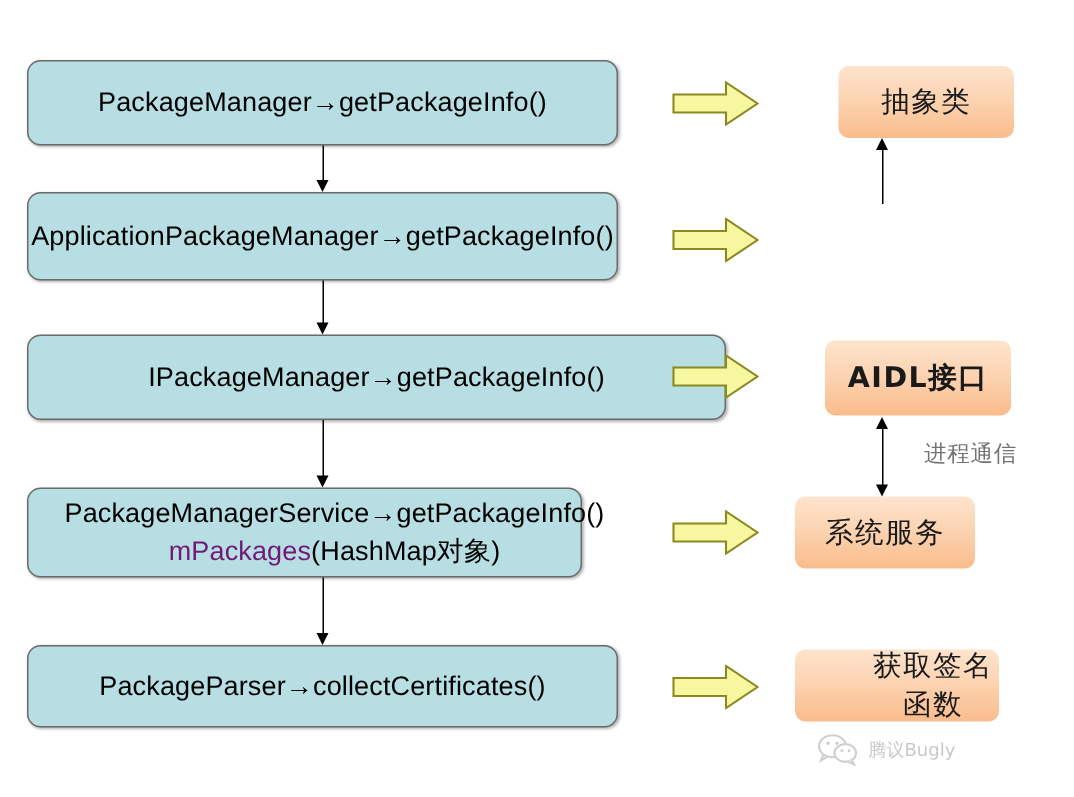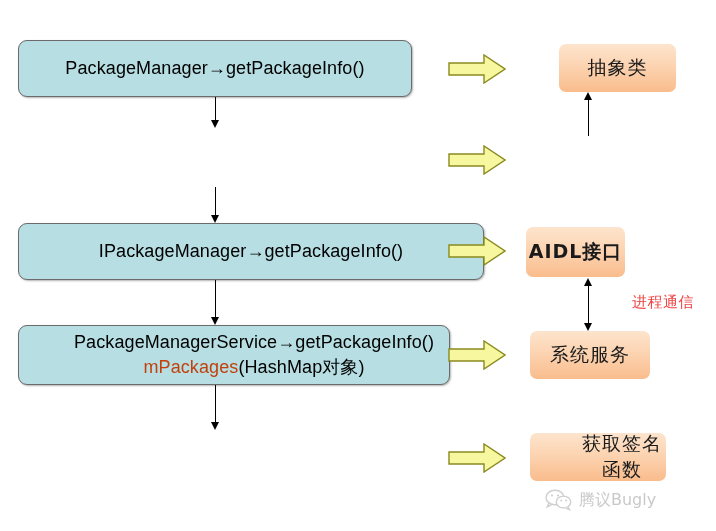--- a/index.html
+++ b/index.html
@@ -33,21 +33,21 @@
     text-align: center;
     color: #000000;
     font-size: 18px;
     line-height: 1.30;
     letter-spacing: 0.1px;
   }
   .flow-box .line2 {
     margin-top: 1px;
   }
   .mpackages {
-    color: #c2410c;
+    color: #701a75;
   }
 
   
   .cat-box {
     position: absolute;
     box-sizing: border-box;
     background: linear-gradient(to bottom, #fde4cd 0%, #fcd4b2 45%, #f9bc8c 100%);
     border: 0;
     border-radius: 7px;
     display: flex;
@@ -87,61 +87,66 @@
   }
 
   
   .block-arrow {
     position: absolute;
   }
 
   
   .note-red {
     position: absolute;
-    color: #ef4444;
+    color: #737373;
     font-size: 15px;
     font-family: "DejaVu Sans", "Liberation Sans", sans-serif;
     letter-spacing: 0.5px;
     white-space: nowrap;
-    margin-left: 16px;
   }
 
   
   .watermark {
     position: absolute;
     display: flex;
     align-items: center;
     gap: 7px;
     color: #c9c9c9;
-    font-size: 16px;
+    font-size: 12px;
     font-family: "DejaVu Sans", "Liberation Sans", sans-serif;
     white-space: nowrap;
     user-select: none;
   }
   .watermark svg { display: block; }
 </style>
 </head>
 <body>
 
 <div id="canvas">
 
   <div class="flow-box" style="left:18px; top:40px; width:394px; height:57px;">
     <span>PackageManager→getPackageInfo()</span>
   </div>
 
+  <div class="flow-box" style="left:18px; top:128px; width:394px; height:59px;">
+    <span>ApplicationPackageManager→getPackageInfo()</span>
+  </div>
 
   <div class="flow-box" style="left:18px; top:223px; width:466px; height:57px;">
     <span>IPackageManager→getPackageInfo()</span>
   </div>
 
-  <div class="flow-box" style="left:18px; top:325px; width:432px; height:60px;padding-left:40px;">
+  <div class="flow-box" style="left:18px; top:325px; width:370px; height:60px;padding-left:40px;">
     <span>PackageManagerService→getPackageInfo()</span>
     <span class="line2"><span class="mpackages">mPackages</span><span>(HashMap对象)</span></span>
   </div>
 
+  <div class="flow-box" style="left:18px; top:430px; width:394px; height:55px;">
+    <span>PackageParser→collectCertificates()</span>
+  </div>
 
   <div class="v-conn" style="left:215px; top:97px; height:24px;"></div>
   <div class="arrow-head-down" style="left:211px; top:120px;"></div>
 
   <div class="v-conn" style="left:215px; top:187px; height:29px;"></div>
   <div class="arrow-head-down" style="left:211px; top:215px;"></div>
 
   <div class="v-conn" style="left:215px; top:280px; height:38px;"></div>
   <div class="arrow-head-down" style="left:211px; top:317px;"></div>
 
@@ -176,21 +181,21 @@
     <svg width="58" height="30" viewBox="0 0 58 30">
       <polygon points="1,9 36,9 36,1 57,15 36,29 36,21 1,21" fill="#f7f7a0" stroke="#8a8a20" stroke-width="1.4"></polygon>
     </svg>
   </div>
 
   <div class="cat-box" style="left:530px; top:44px; width:117px; height:48px;margin-left:29px;">
     <span>抽象类</span>
   </div>
 
 
-  <div class="cat-box bold" style="left:526px; top:227px; width:99px; height:50px;text-align:center;">
+  <div class="cat-box bold" style="left:550px; top:227px; width:124px; height:50px;text-align:center;">
     <span>AIDL接口</span>
   </div>
 
   <div class="cat-box" style="left:530px; top:331px; width:120px; height:48px;">
     <span>系统服务</span>
   </div>
 
   <div class="cat-box" style="left:530px; top:433px; width:136px; height:48px;padding-left:48px;">
     <span>获取签名函数</span>
   </div>

